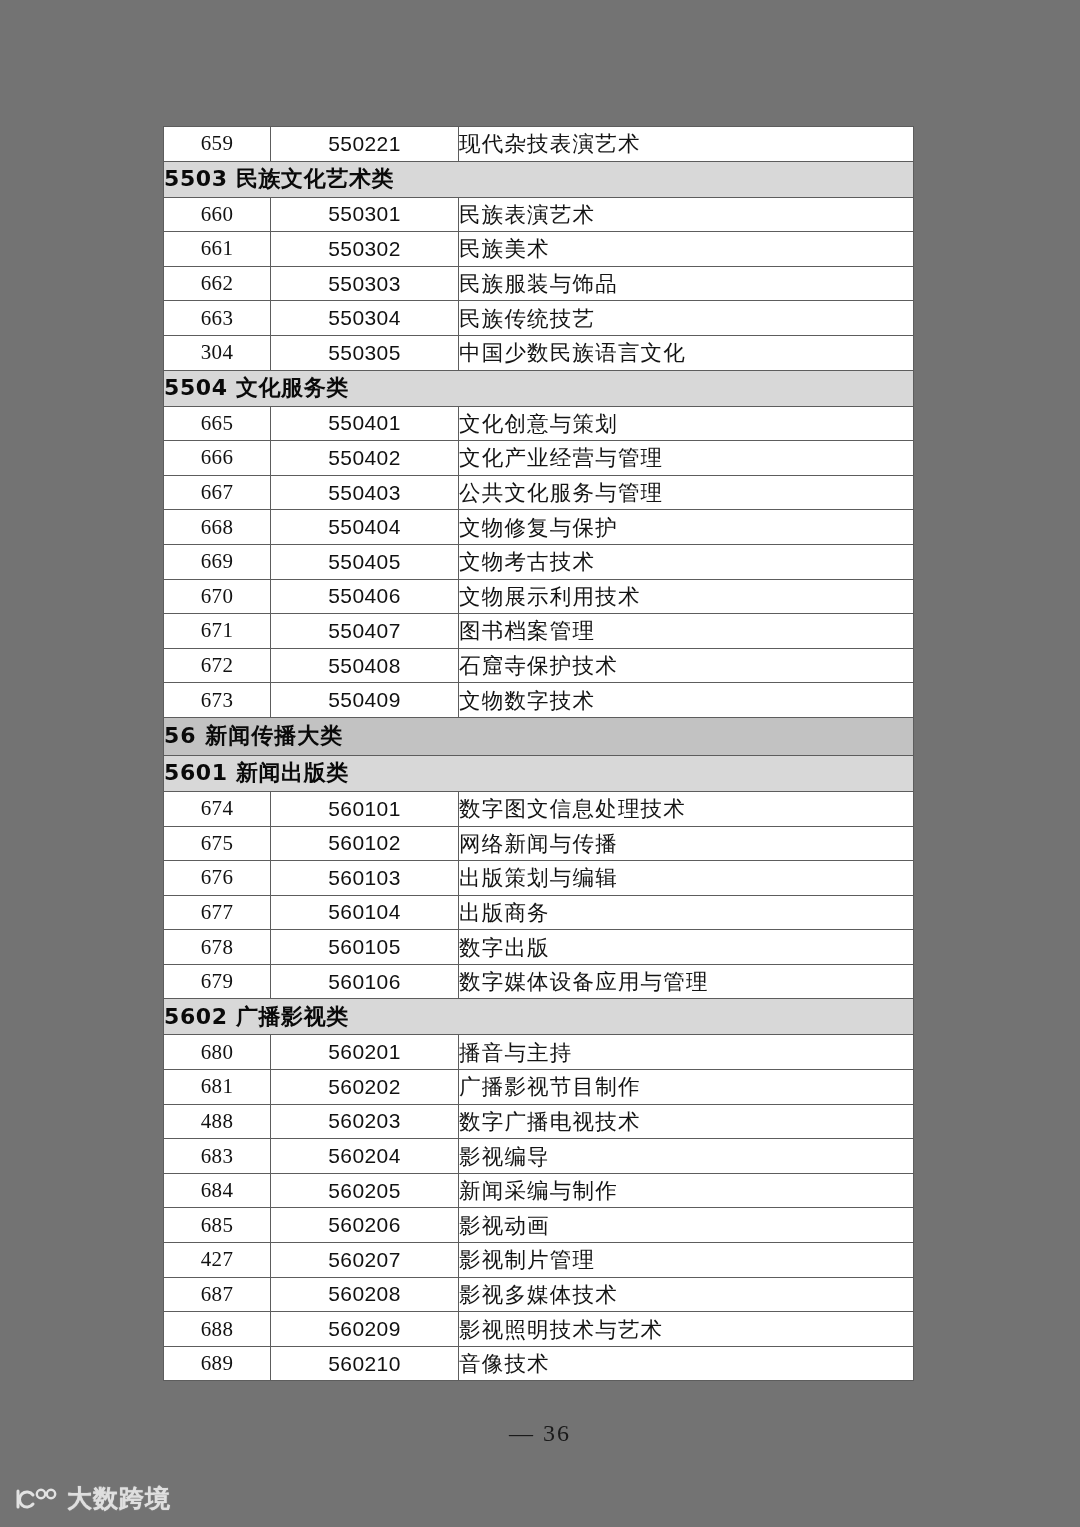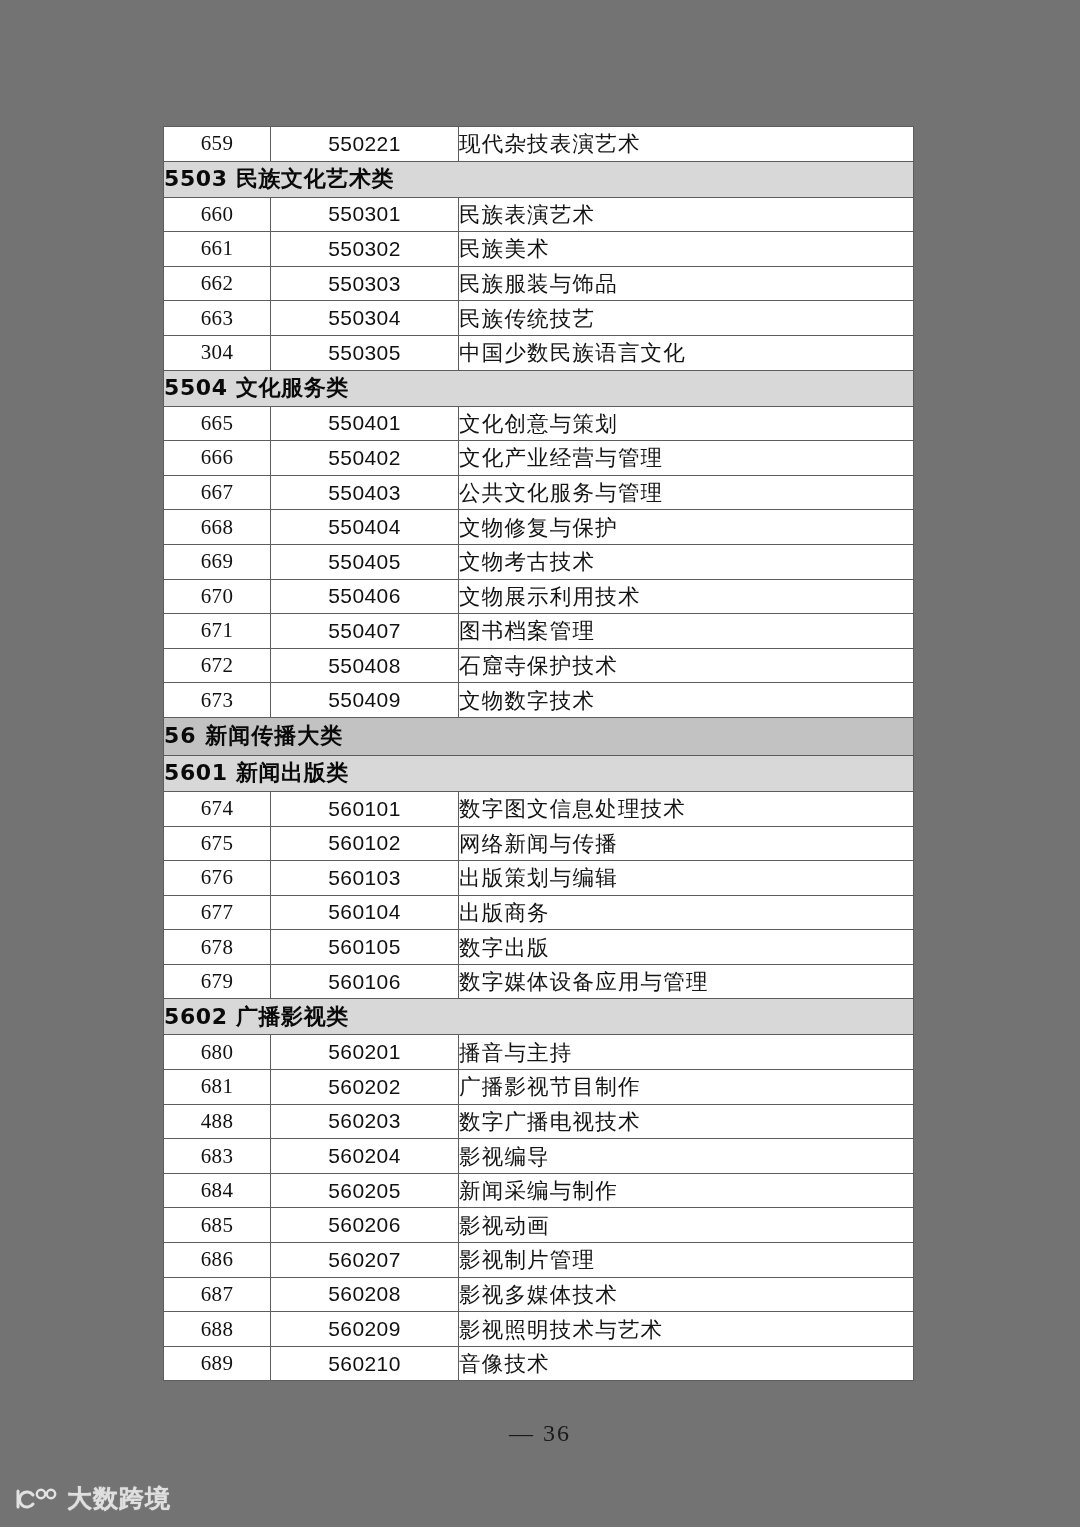--- a/index.html
+++ b/index.html
@@ -281,21 +281,21 @@
             <td class="cell-seq">684</td>
             <td class="cell-code">560205</td>
             <td class="cell-name">新闻采编与制作</td>
           </tr>
           <tr>
             <td class="cell-seq">685</td>
             <td class="cell-code">560206</td>
             <td class="cell-name">影视动画</td>
           </tr>
           <tr>
-            <td class="cell-seq">686</td>
+            <td class="cell-seq">427</td>
             <td class="cell-code">560207</td>
             <td class="cell-name">影视制片管理</td>
           </tr>
           <tr>
             <td class="cell-seq">687</td>
             <td class="cell-code">560208</td>
             <td class="cell-name">影视多媒体技术</td>
           </tr>
           <tr>
             <td class="cell-seq">688</td>

